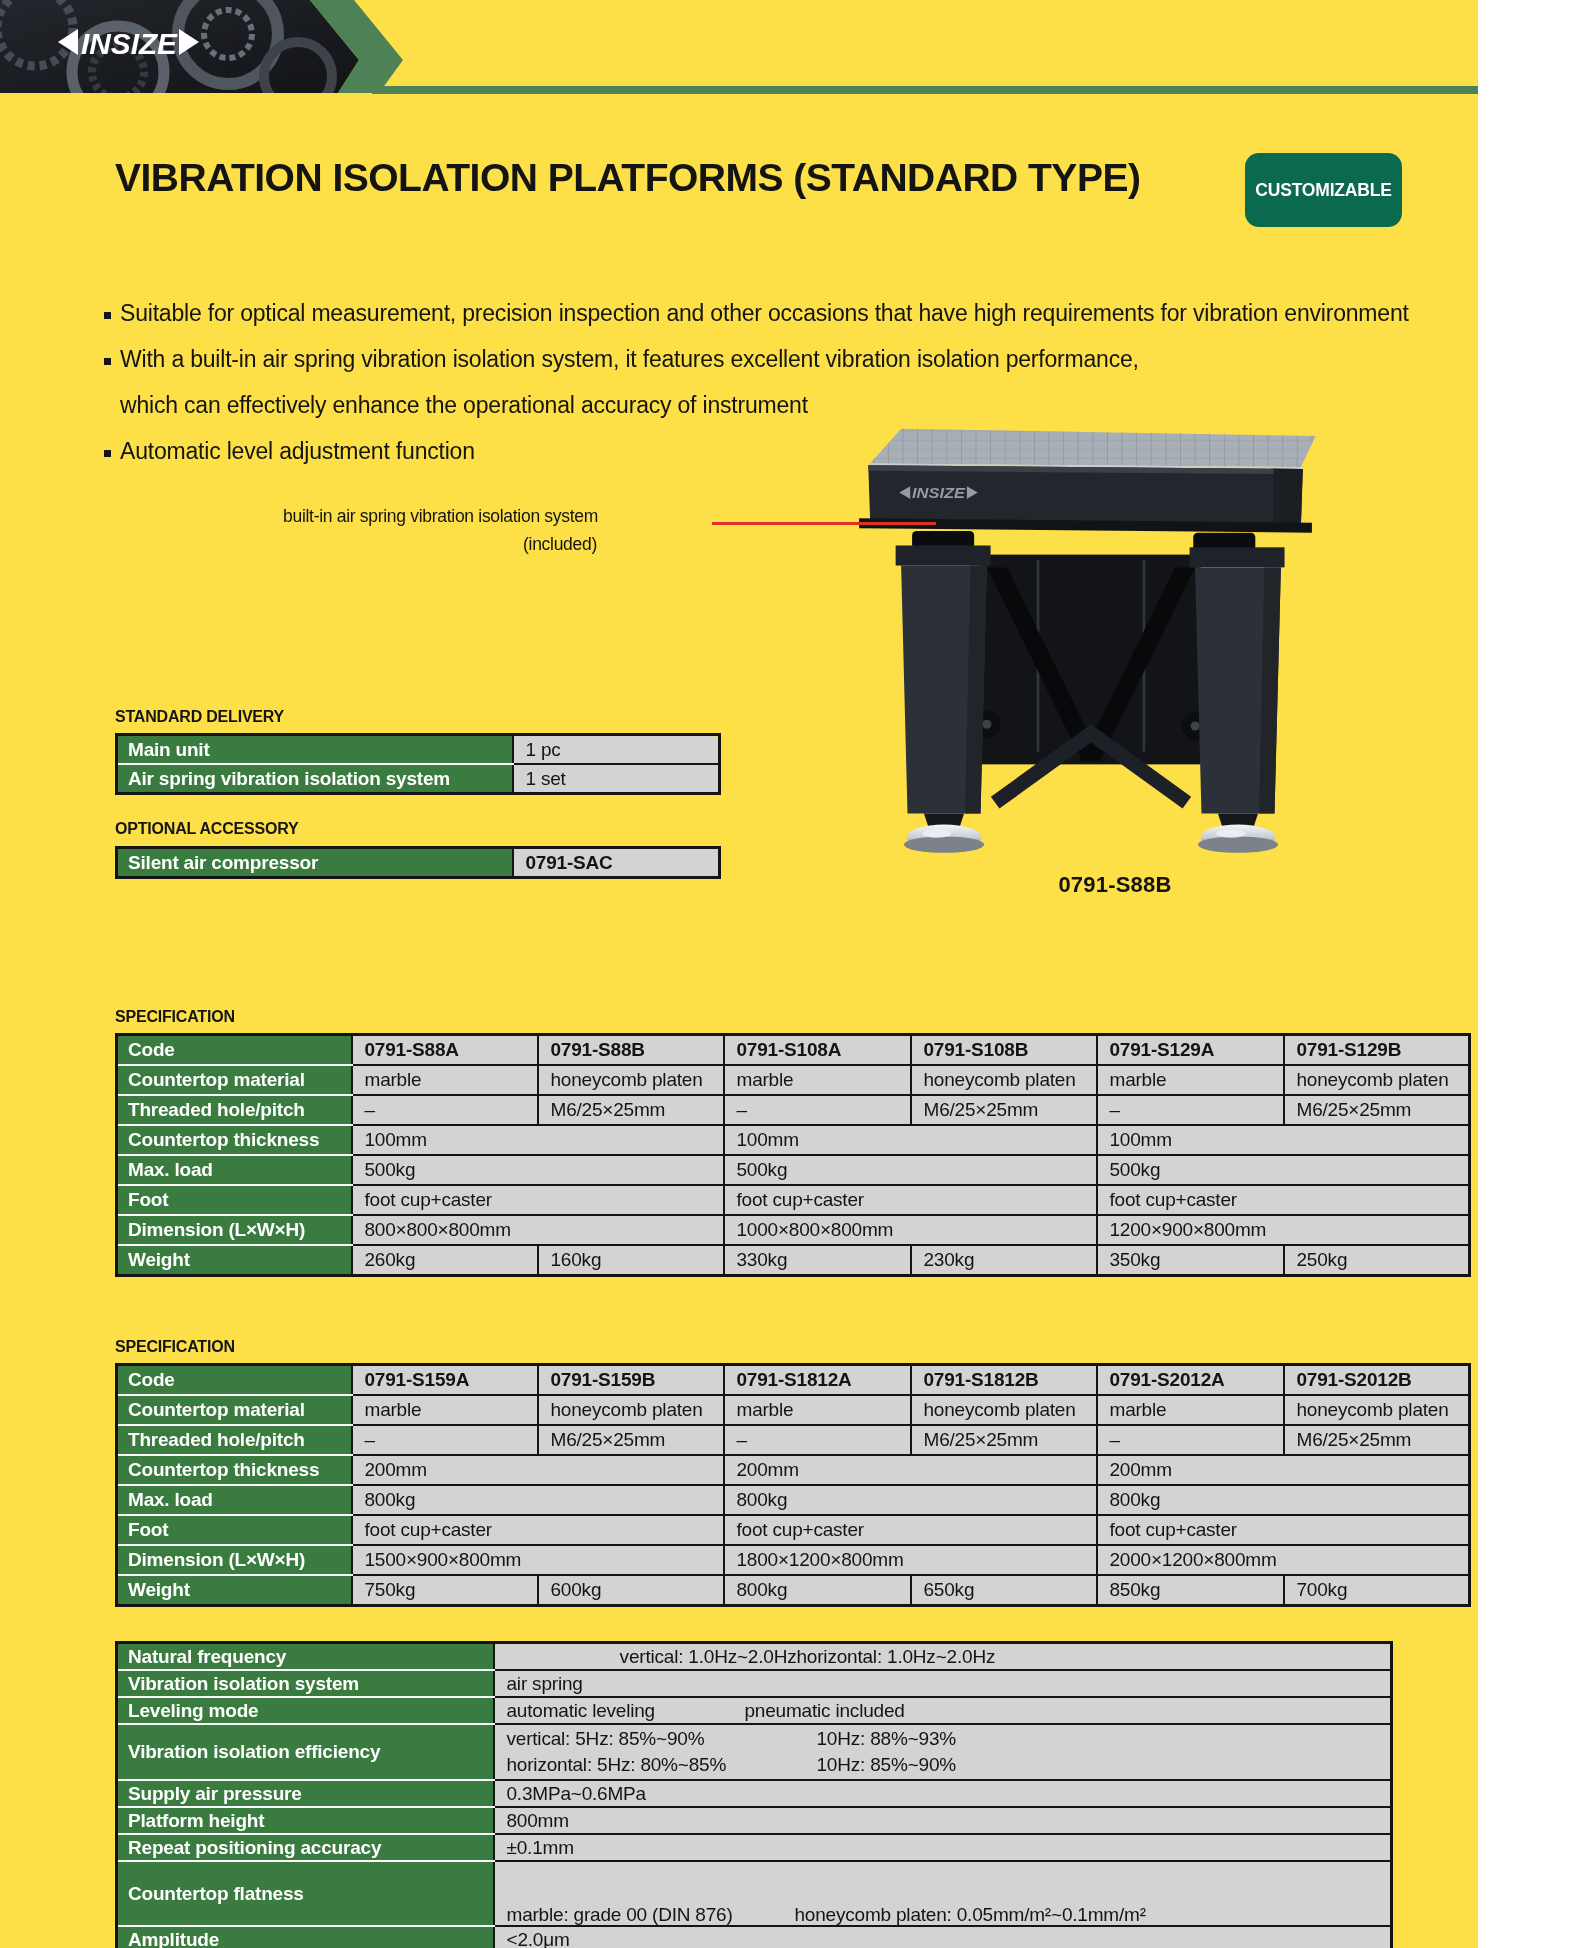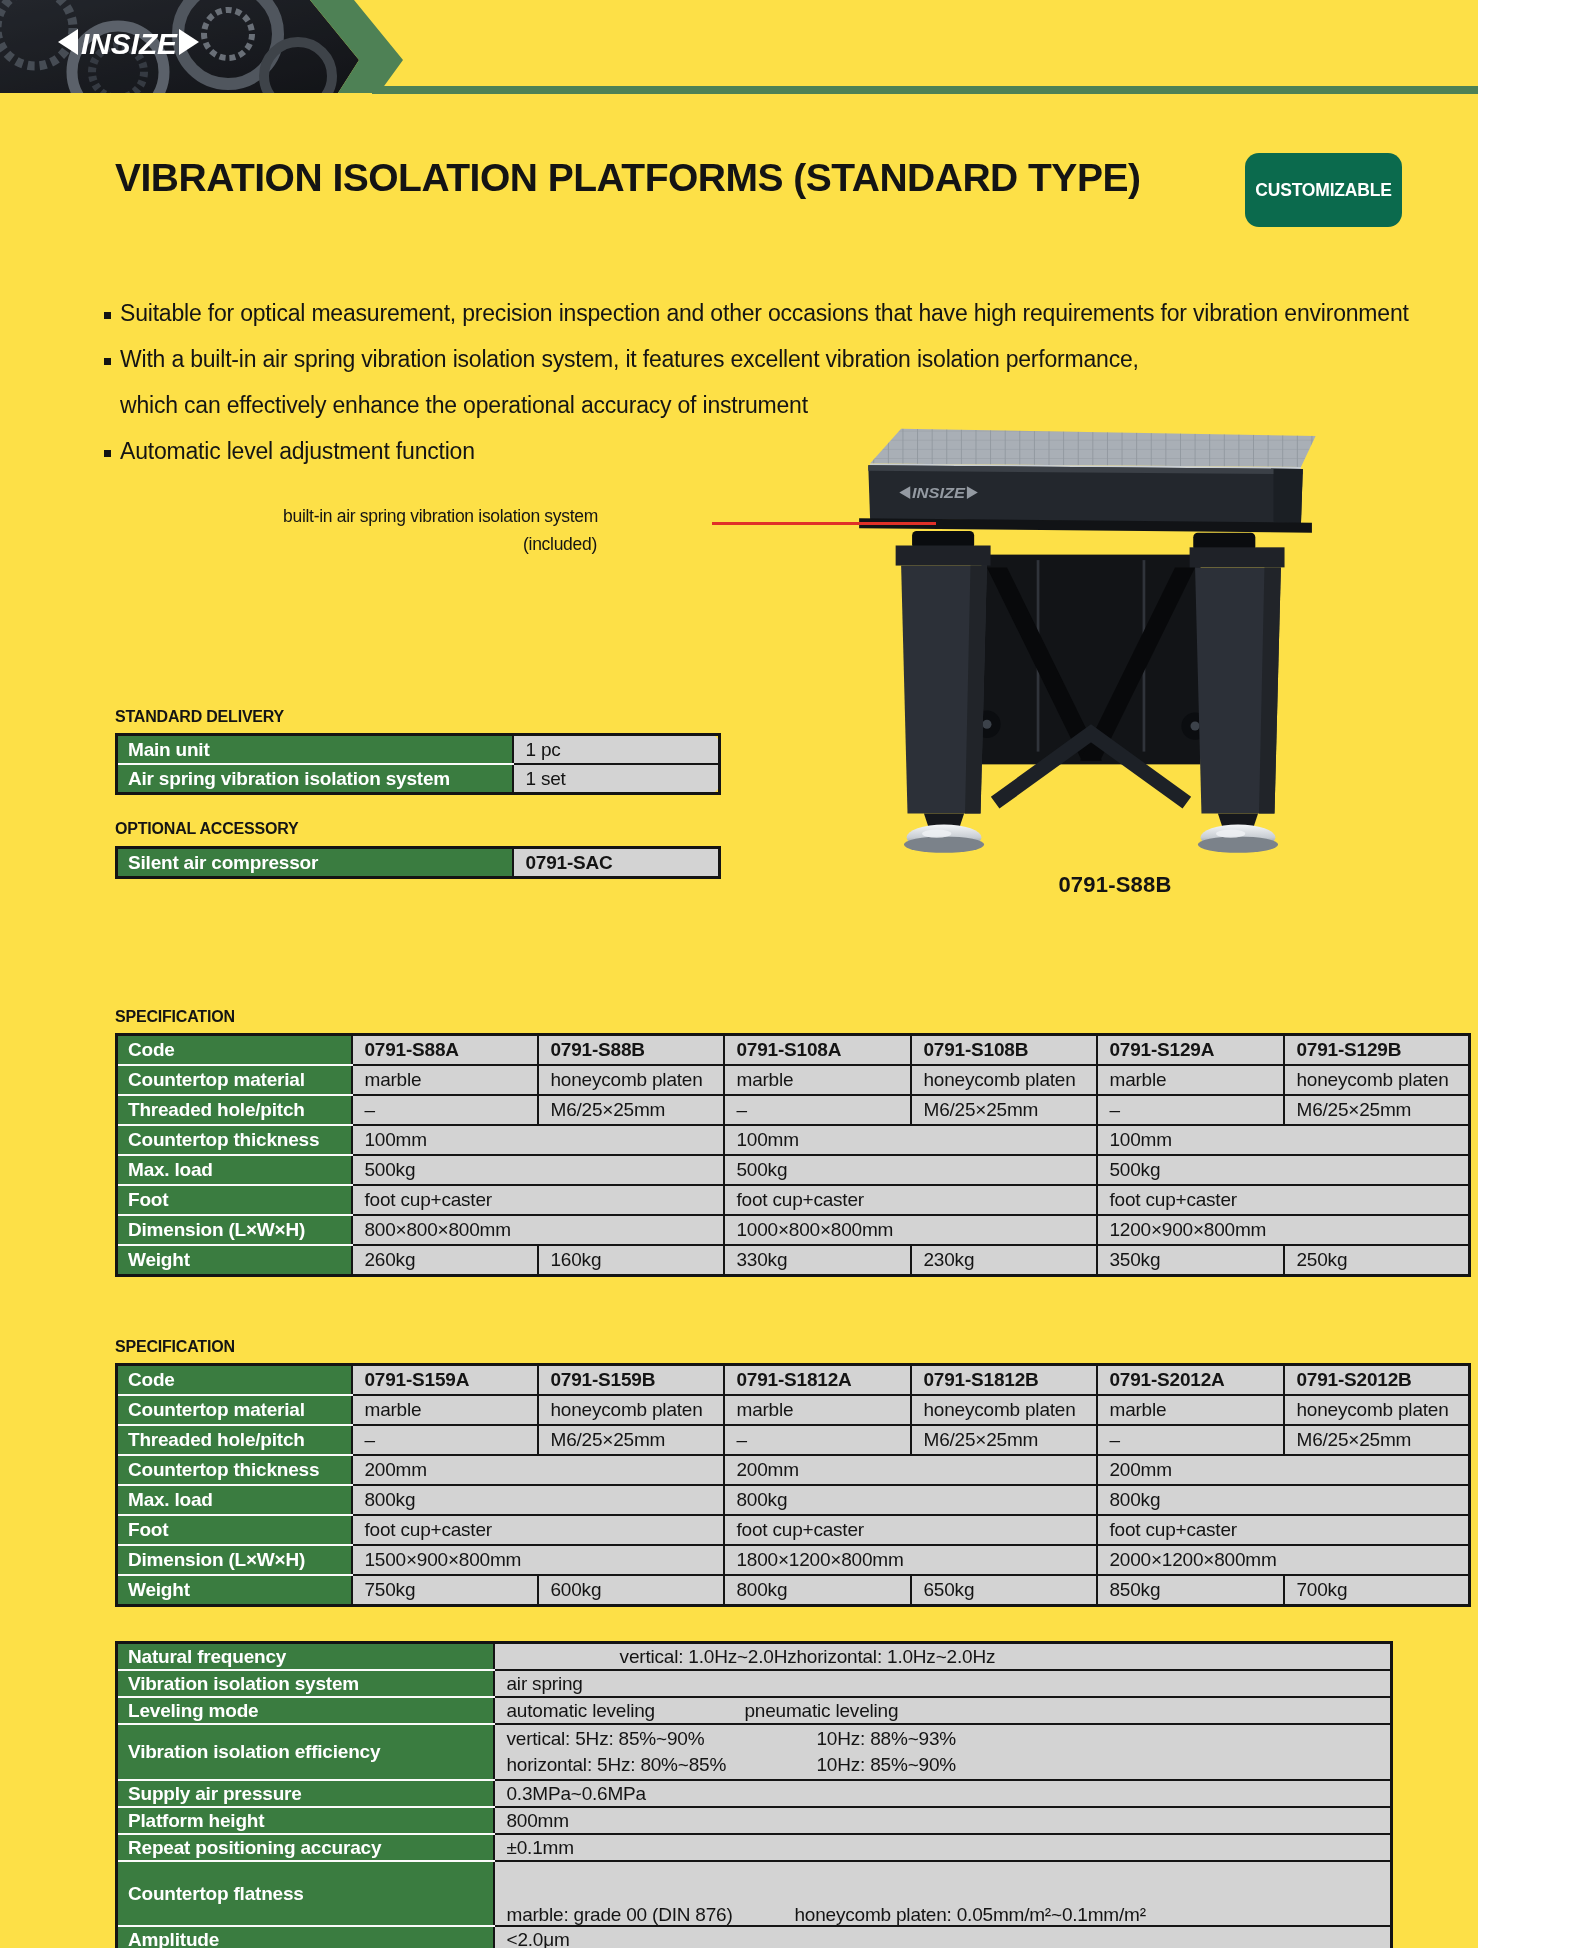--- a/index.html
+++ b/index.html
@@ -357,21 +357,21 @@
         <tr>
       <td class="g">Natural frequency</td>
       <td><span class="pw290">vertical: 1.0Hz~2.0Hz</span><span>horizontal: 1.0Hz~2.0Hz</span></td>
     </tr>
     <tr>
       <td class="g">Vibration isolation system</td>
       <td>air spring</td>
     </tr>
     <tr>
       <td class="g">Leveling mode</td>
-      <td><span class="pw238">automatic leveling</span><span>pneumatic leveling</span></td>
+      <td><span class="pw238">automatic leveling</span><span>pneumatic included</span></td>
     </tr>
     <tr>
       <td class="g dbl">Vibration isolation efficiency</td>
       <td class="dbl">
         <div class="effline"><span class="pw310">vertical: 5Hz: 85%~90%</span><span>10Hz: 88%~93%</span></div>
         <div class="effline"><span class="pw310">horizontal: 5Hz: 80%~85%</span><span>10Hz: 85%~90%</span></div>
       </td>
     </tr>
     <tr>
       <td class="g">Supply air pressure</td>

